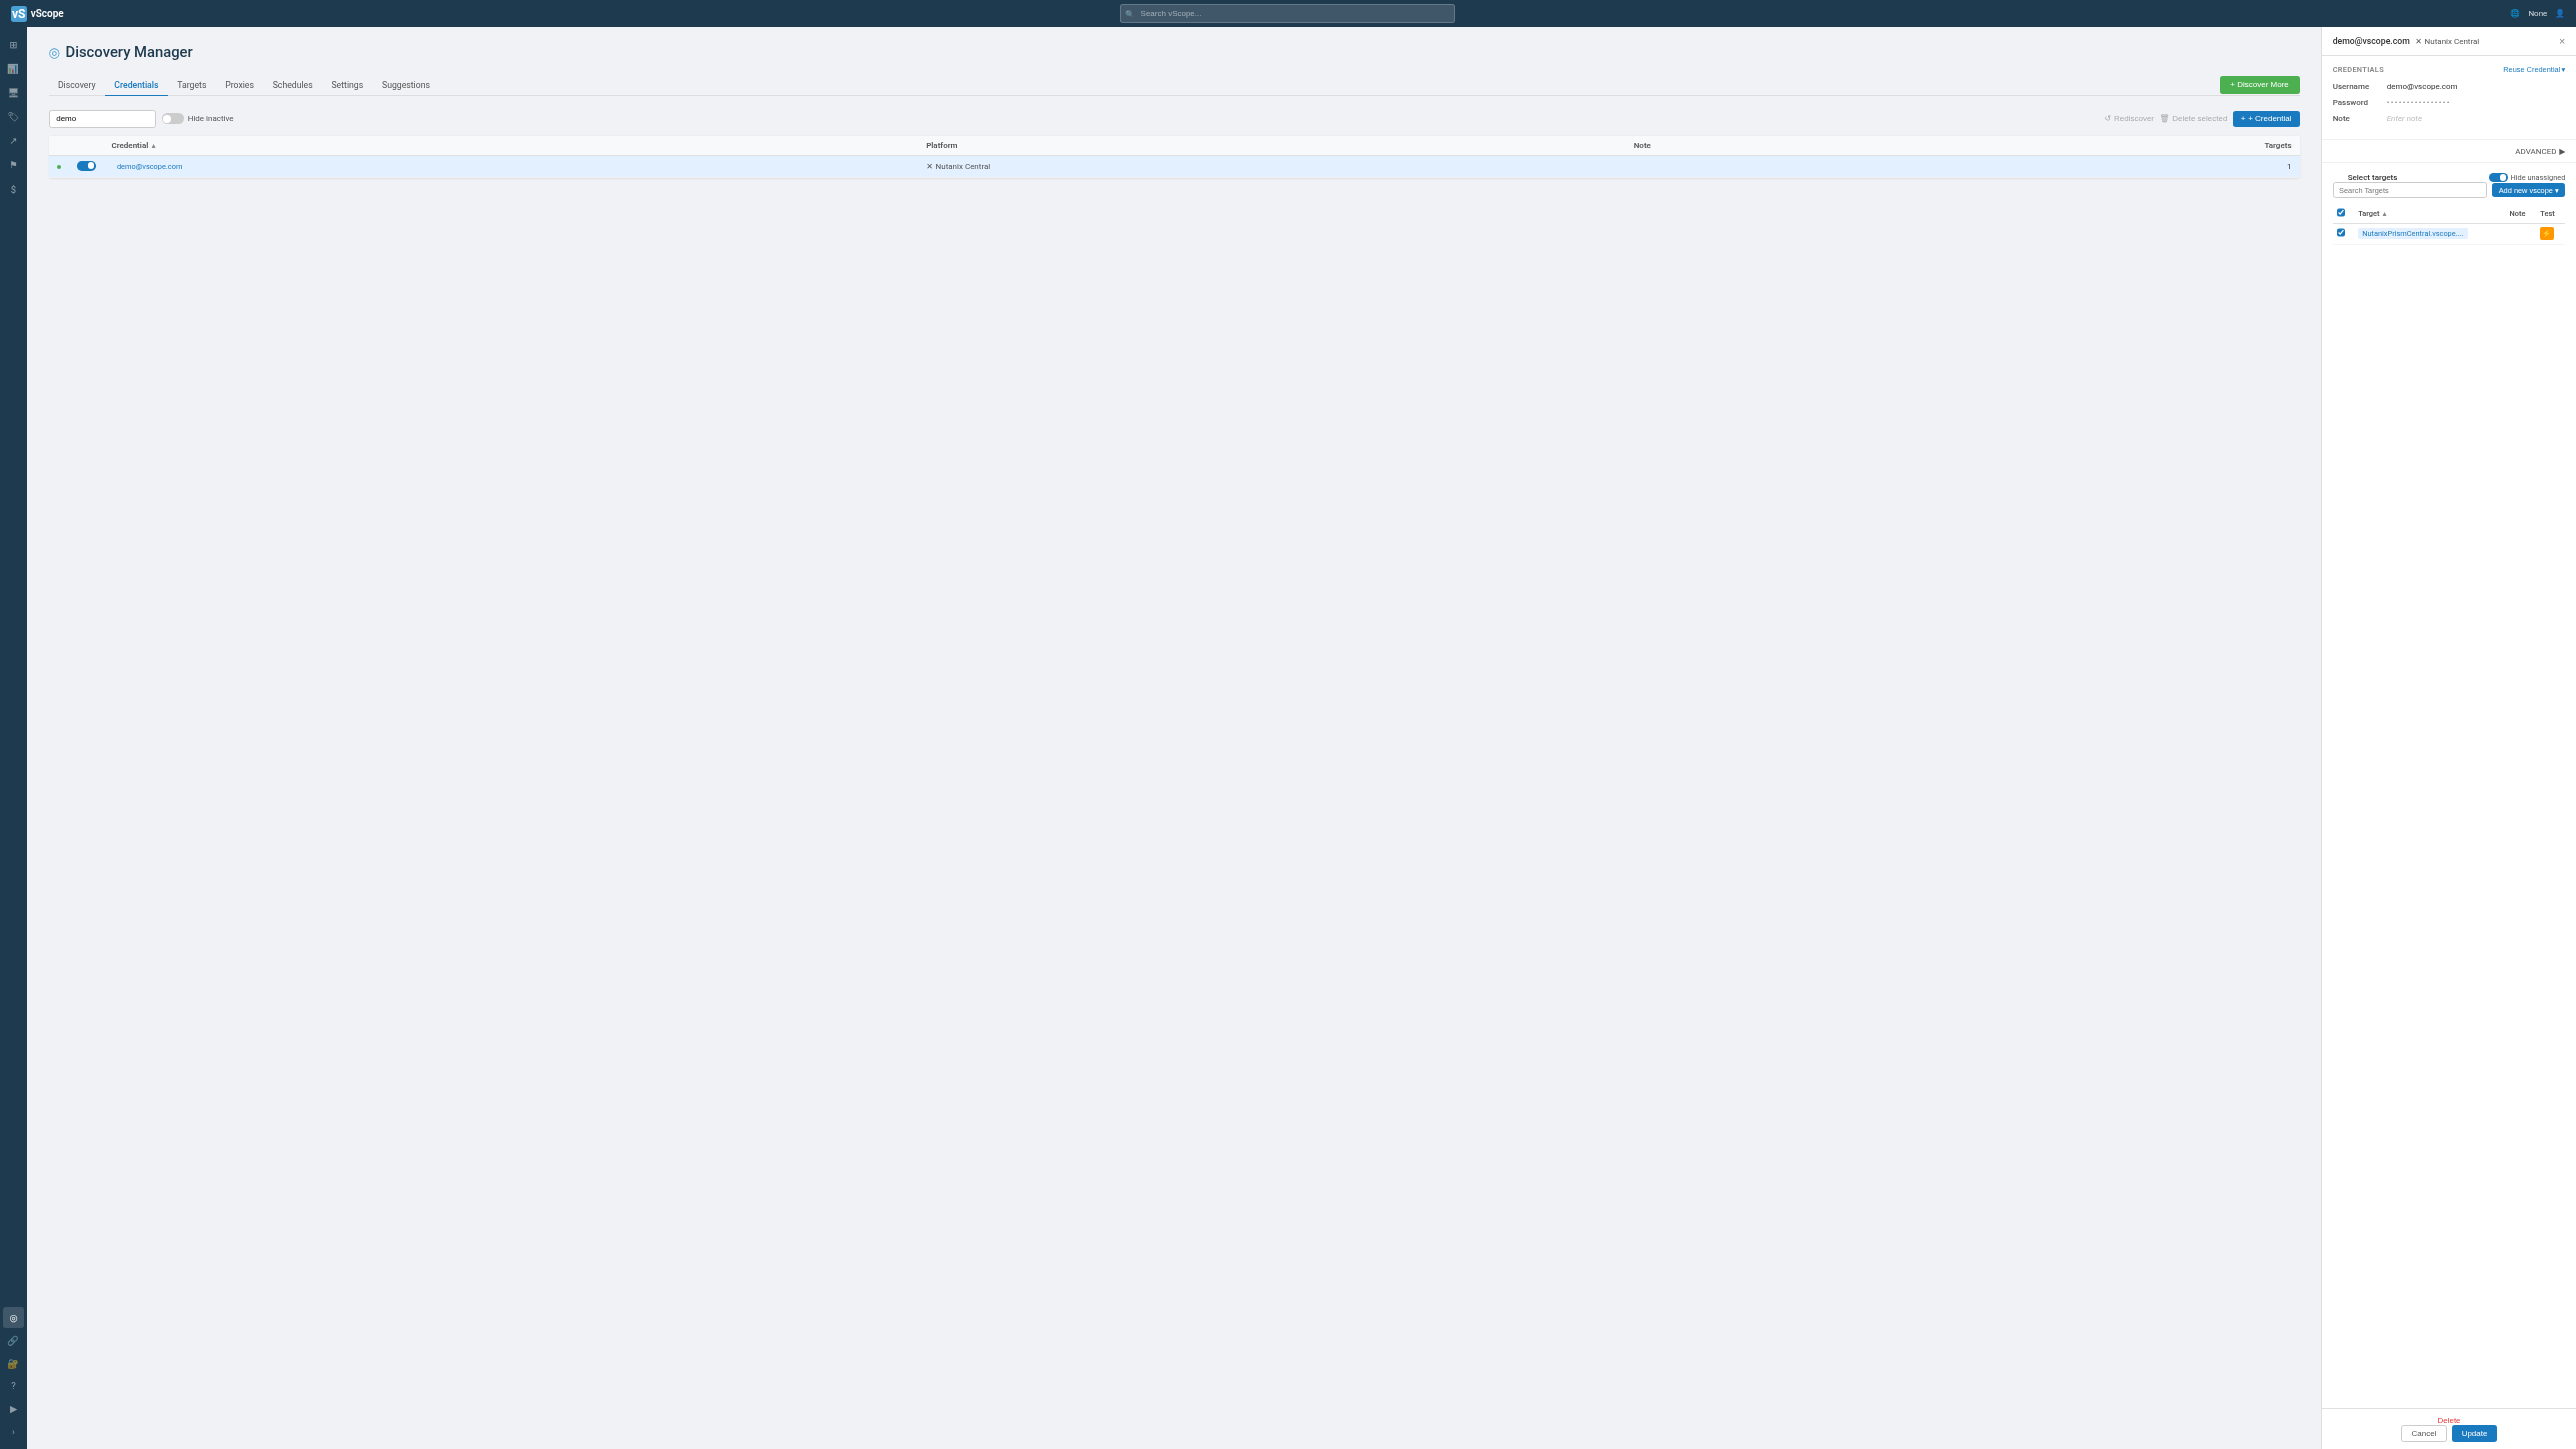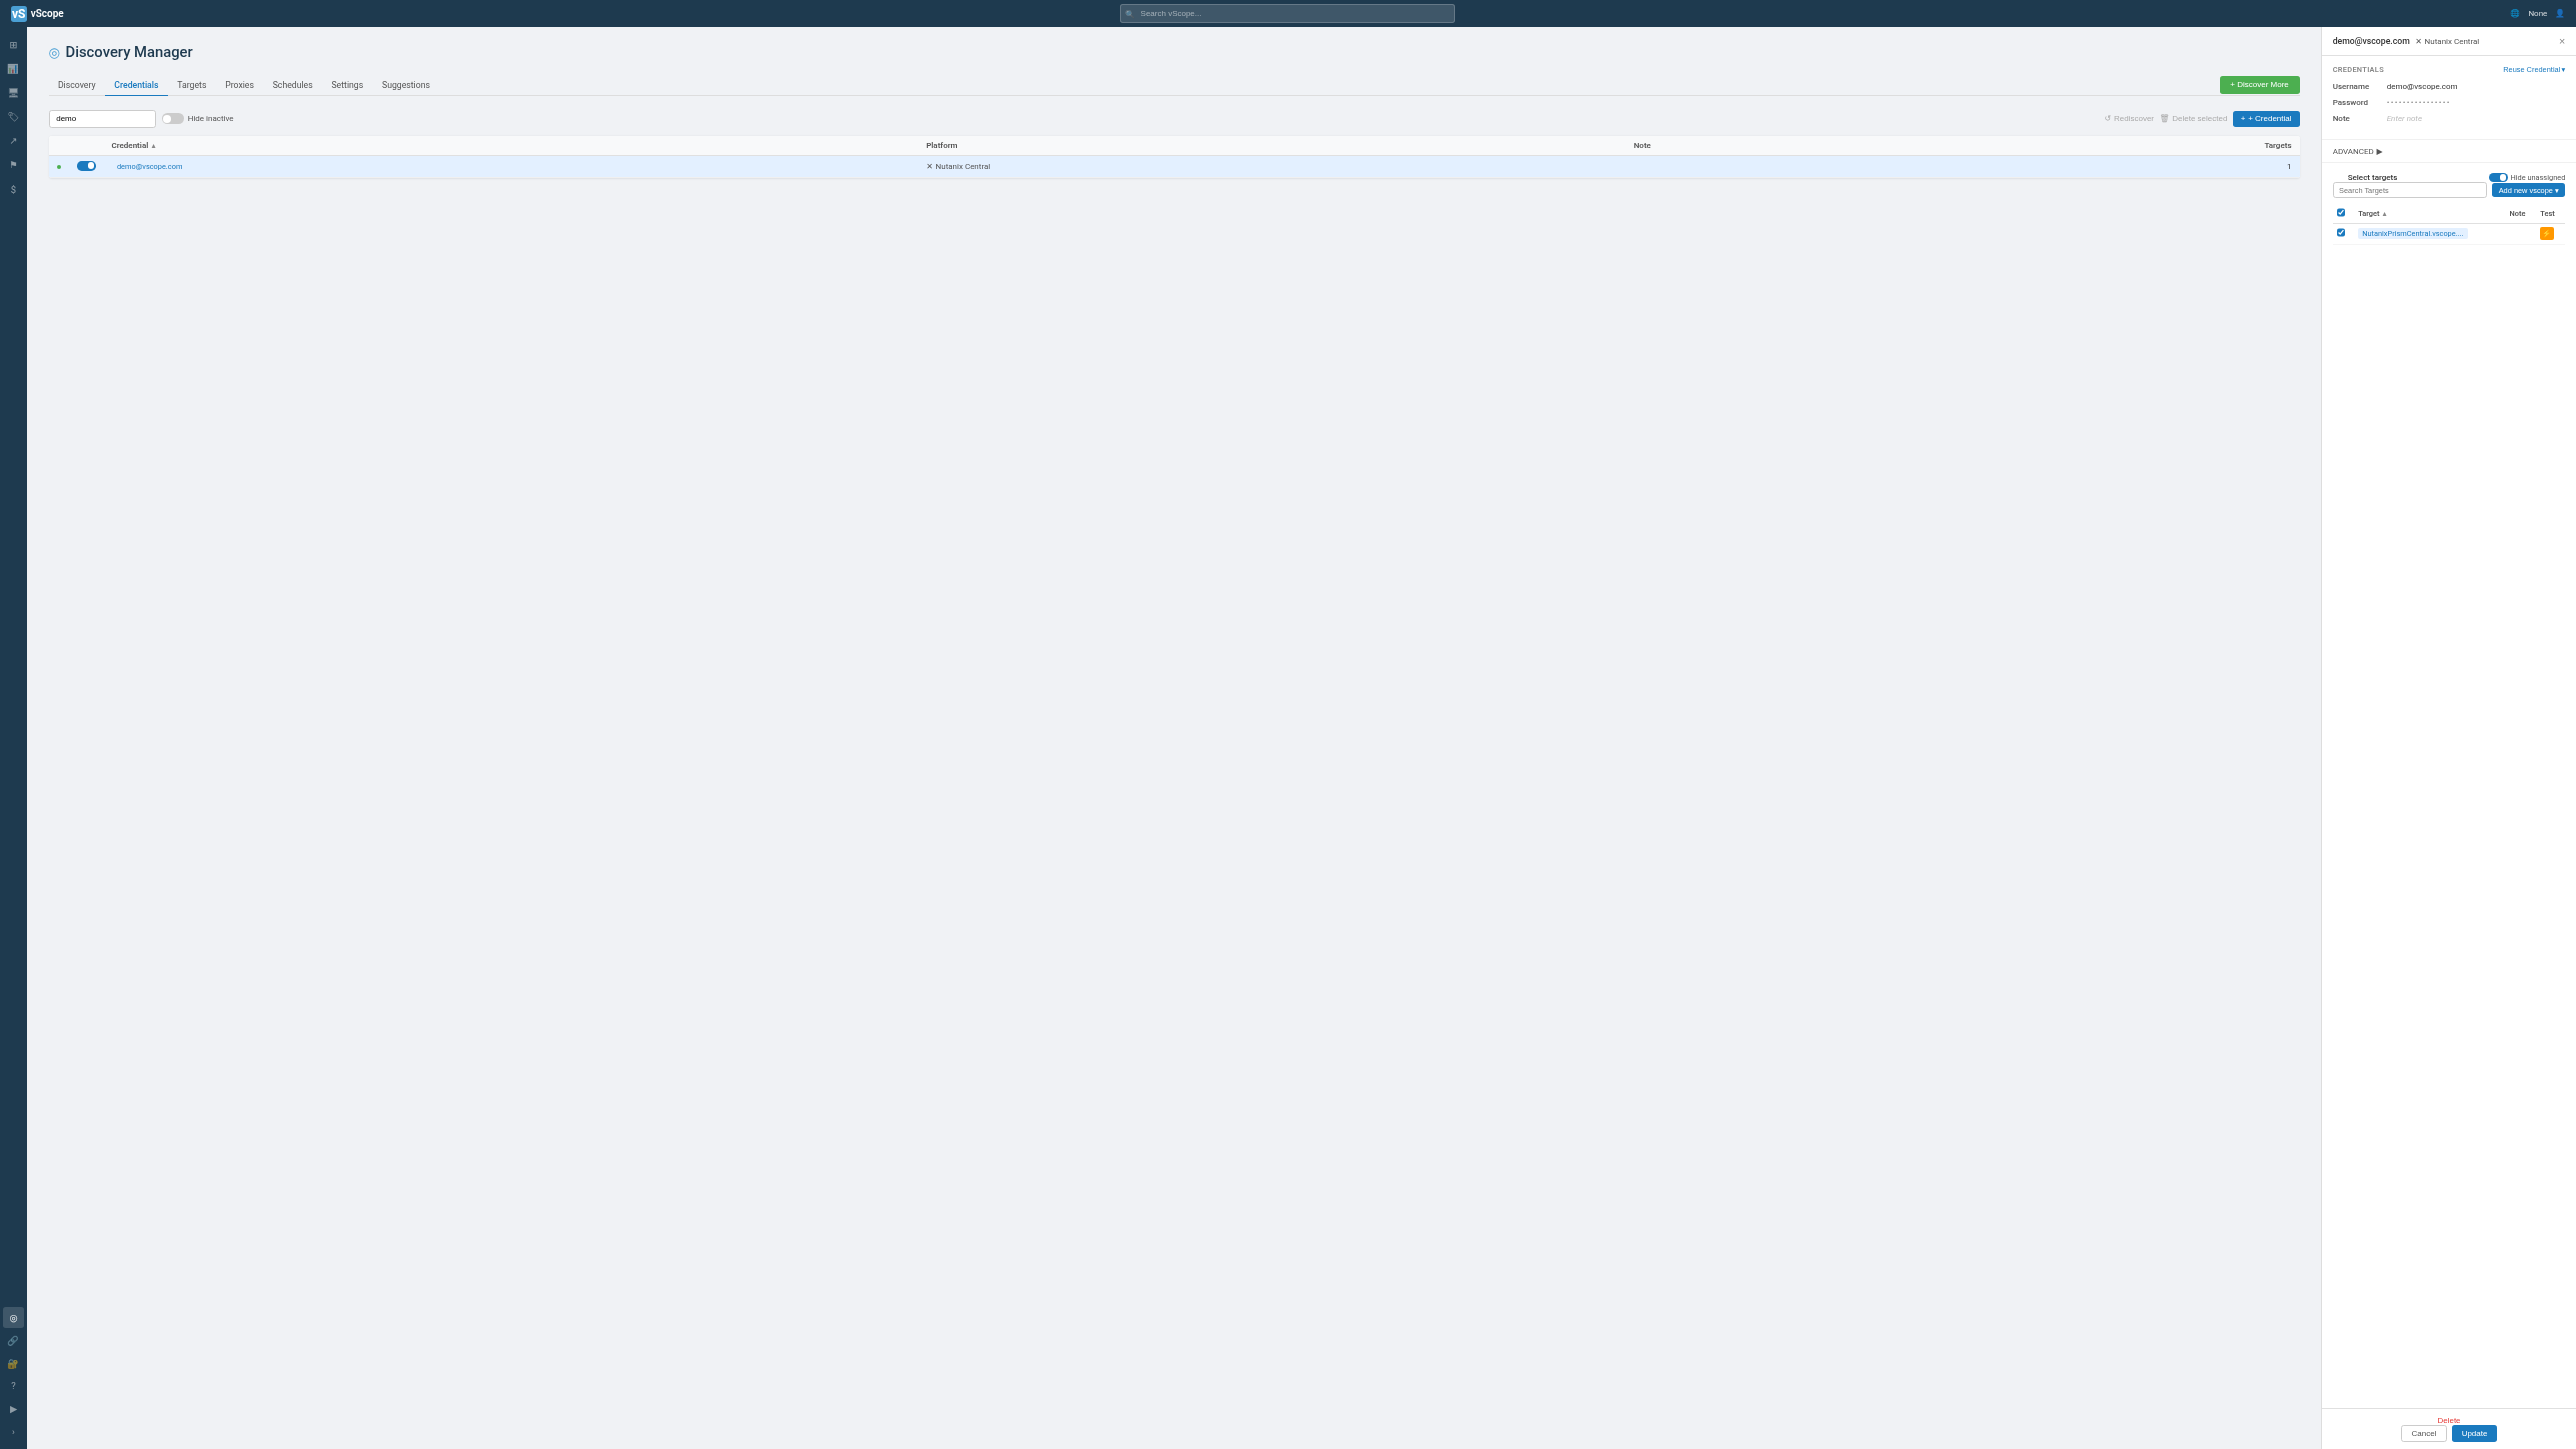--- a/index.html
+++ b/index.html
@@ -379,20 +379,21 @@
       padding: 6.7px 10.7px;
       border-bottom: 0.7px solid #f0f0f0;
     }
     .advanced-toggle {
       font-size: 8px;
       color: #555;
       cursor: pointer;
       display: flex;
       align-items: center;
       gap: 2.7px;
+      justify-content: flex-end;
     }
     .select-targets-section {
       padding: 9.4px 10.7px;
       flex: 1;
     }
     .select-targets-header {
       display: flex;
       margin-bottom: 0;
       gap: 5.4px;
       padding-left: 15px;

